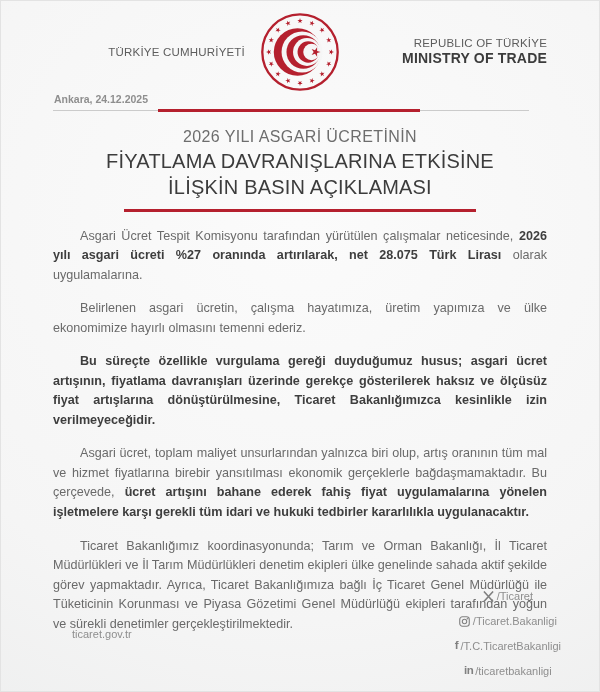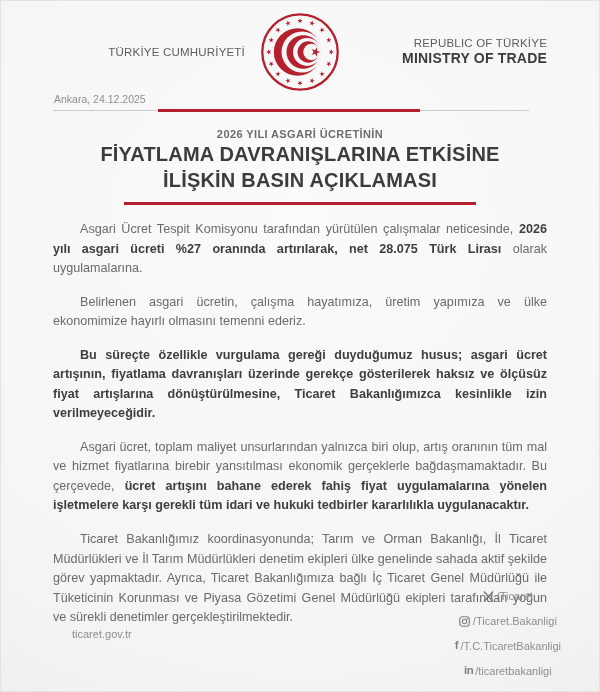--- a/index.html
+++ b/index.html
@@ -28,29 +28,29 @@
     gap:14px;padding-top:10px;
   }
   .org-block{width:192px;line-height:1.25;}
   .org-tr{text-align:right;}
   .org-en{text-align:right;}
   .org-line1{font-size:11.5px;color:#5d5d5d;letter-spacing:.2px;}
   .org-line2{font-size:14px;font-weight:700;color:var(--ink-dark);letter-spacing:.2px;}
   .emblem{width:82px;height:82px;flex:0 0 auto;}
   .dateline{
     margin:0 0 0 53px;
-    font-size:10.5px;color:var(--ink-soft);
+    font-size:10.5px;color:var(--ink-soft);font-weight:bold;
   }
   .rule{position:relative;height:3px;margin:4px 70px 0 52px;}
   .rule-base{position:absolute;left:0;right:0;top:1px;height:1px;background:#cbcbcb;}
   .rule-red{position:absolute;left:22%;width:55%;top:0;height:3px;background:var(--red);}
   
   .title-block{margin-top:15px;text-align:center;}
-  .title-line1{font-size:11px;font-weight:700;color:#6d6d6d;letter-spacing:.4px;line-height:1.3;}
-  .title-line2,.title-line3{font-size:20px;font-weight:700;color:var(--ink-dark);letter-spacing:.2px;line-height:1.3;}
+  .title-line1{font-size:16px;font-weight:400;color:#6d6d6d;letter-spacing:.4px;line-height:1.3;}
+  .title-line2,.title-line3{font-size:20px;font-weight:400;color:var(--ink-dark);letter-spacing:.2px;line-height:1.3;}
   .title-underline{width:352px;height:3px;background:var(--red);margin:9px auto 0;}
   
   .content{
     margin:15px 52px 0;
     font-size:12.6px;line-height:1.55;color:var(--ink-body);
     text-align:justify;
   }
   .content p{margin:0 0 14px;text-indent:27px;}
   .content .b{font-weight:700;color:#3e3e3e;}
   .content p.emph{font-weight:700;color:#3e3e3e;}

